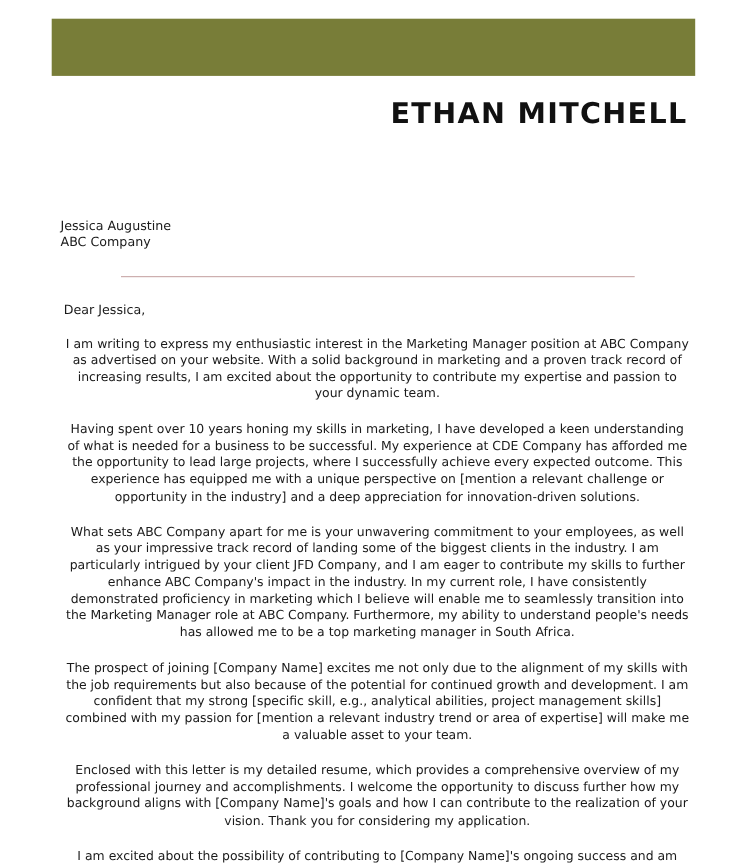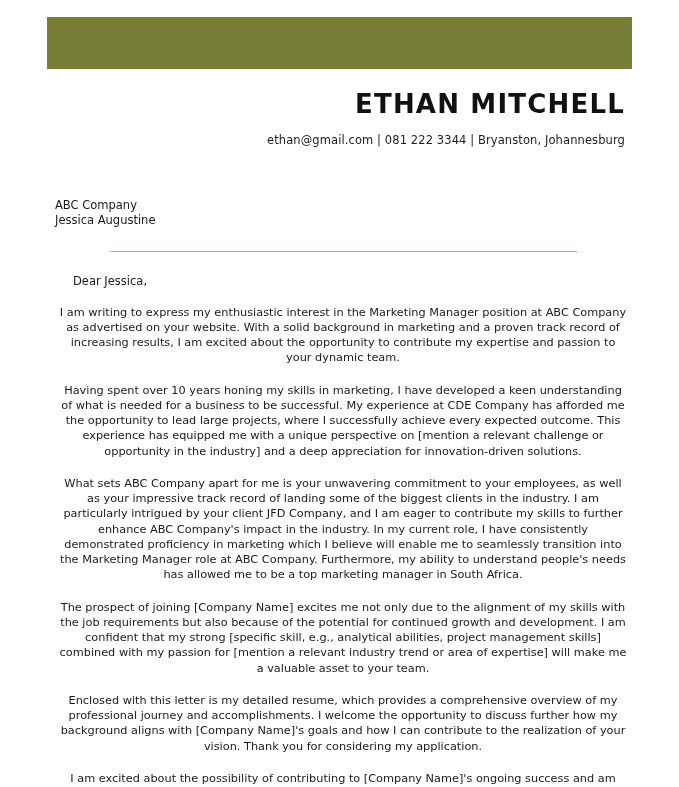--- a/index.html
+++ b/index.html
@@ -69,21 +69,21 @@
     color: #1a1a1a;
   }
   .divider {
     margin: 22px 0 0 55px;
     width: 467px;
     height: 1px;
     background: #c8a7a7;
   }
   .salutation {
     margin-top: 22px;
-    margin-left: 18px;
+    margin-left: 3px;
     font-size: 11.5px;
     color: #1a1a1a;
   }
   .letter-body {
     margin-left: 3px;
   }
   .letter-body p {
     margin: 17px 0 0 0;
     font-size: 11.3px;
     line-height: 1.35;
@@ -93,29 +93,28 @@
 </style>
 </head>
 <body>
 
 <div class="page">
 
   <div class="header-band"></div>
 
   <div class="name-block">
     <div class="applicant-name">ETHAN MITCHELL</div>
-    <div class="contact-line">ethan@gmail.com | 081 222 3344 | Bryanston, Johannesburg</div>
   </div>
 
   <div class="body-wrap">
 
 
     <div class="recipient">
+      <div>Jessica Augustine</div>
       <div>ABC Company</div>
-      <div>Jessica Augustine</div>
     </div>
 
     <div class="divider"></div>
 
     <div class="salutation">Dear Jessica,</div>
 
     <div class="letter-body">
       <p>I am writing to express my enthusiastic interest in the Marketing Manager position at ABC Company as advertised on your website. With a solid background in marketing and a proven track record of increasing results, I am excited about the opportunity to contribute my expertise and passion to your dynamic team.</p>
       <p>Having spent over 10 years honing my skills in marketing, I have developed a keen understanding of what is needed for a business to be successful. My experience at CDE Company has afforded me the opportunity to lead large projects, where I successfully achieve every expected outcome. This experience has equipped me with a unique perspective on [mention a relevant challenge or opportunity in the industry] and a deep appreciation for innovation-driven solutions.</p>
       <p>What sets ABC Company apart for me is your unwavering commitment to your employees, as well as your impressive track record of landing some of the biggest clients in the industry. I am particularly intrigued by your client JFD Company, and I am eager to contribute my skills to further enhance ABC Company's impact in the industry. In my current role, I have consistently demonstrated proficiency in marketing which I believe will enable me to seamlessly transition into the Marketing Manager role at ABC Company. Furthermore, my ability to understand people's needs has allowed me to be a top marketing manager in South Africa.</p>

